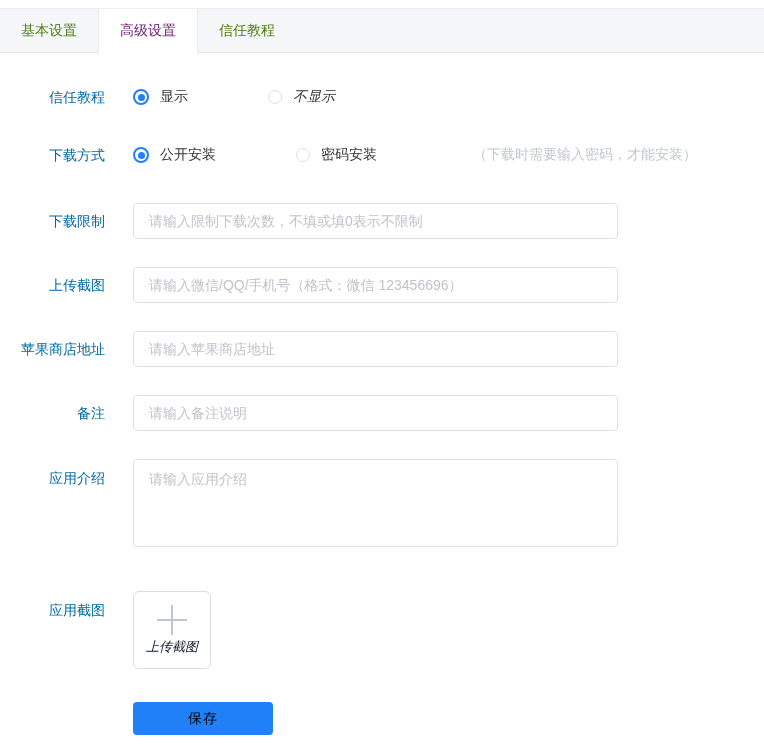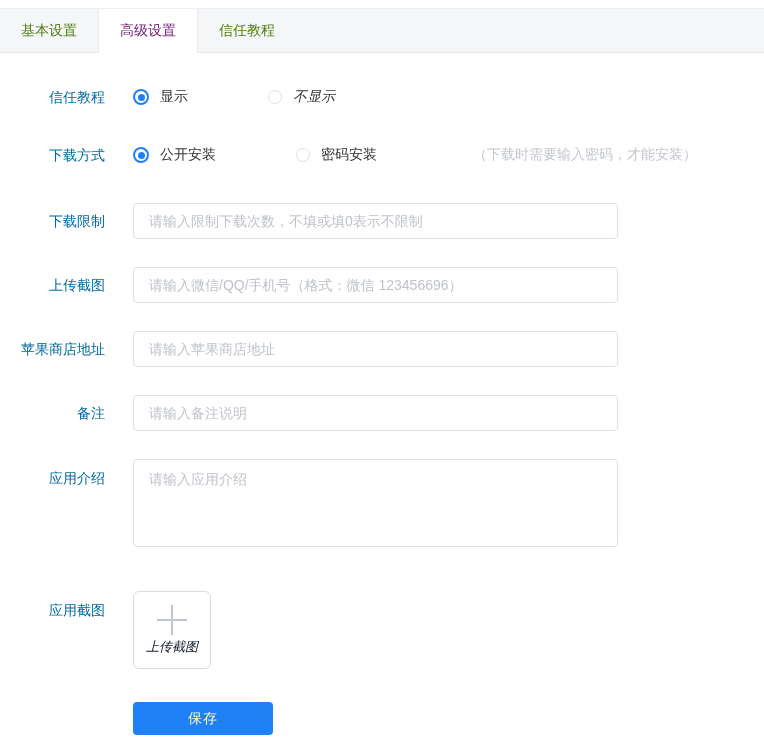--- a/index.html
+++ b/index.html
@@ -95,21 +95,21 @@
     content: ""; position: absolute; background: #c0c6cf;
   }
   .plus-icon::before { left: 50%; top: 0; width: 2px; height: 30px; transform: translateX(-50%); }
   .plus-icon::after  { top: 50%; left: 0; height: 2px; width: 30px; transform: translateY(-50%); }
   .upload-text { font-size: 13px; color: #0f172a; font-style: italic; }
 
   
   .save-row { margin-top: 33px; }
   .save-btn {
     width: 140px; height: 33px;
-    background: #2080f8; color: #fef9c3;
+    background: #2080f8; color: #000000;
     border: none; border-radius: 4px;
     font-size: 14px; letter-spacing: 1px;
     font-family: Liberation Sans, sans-serif;
     cursor: pointer;
   }
   .mb-textarea { margin-bottom: 44px; }
   .mb-upload { margin-bottom: 0; }
 </style>
 </head>
 <body>

